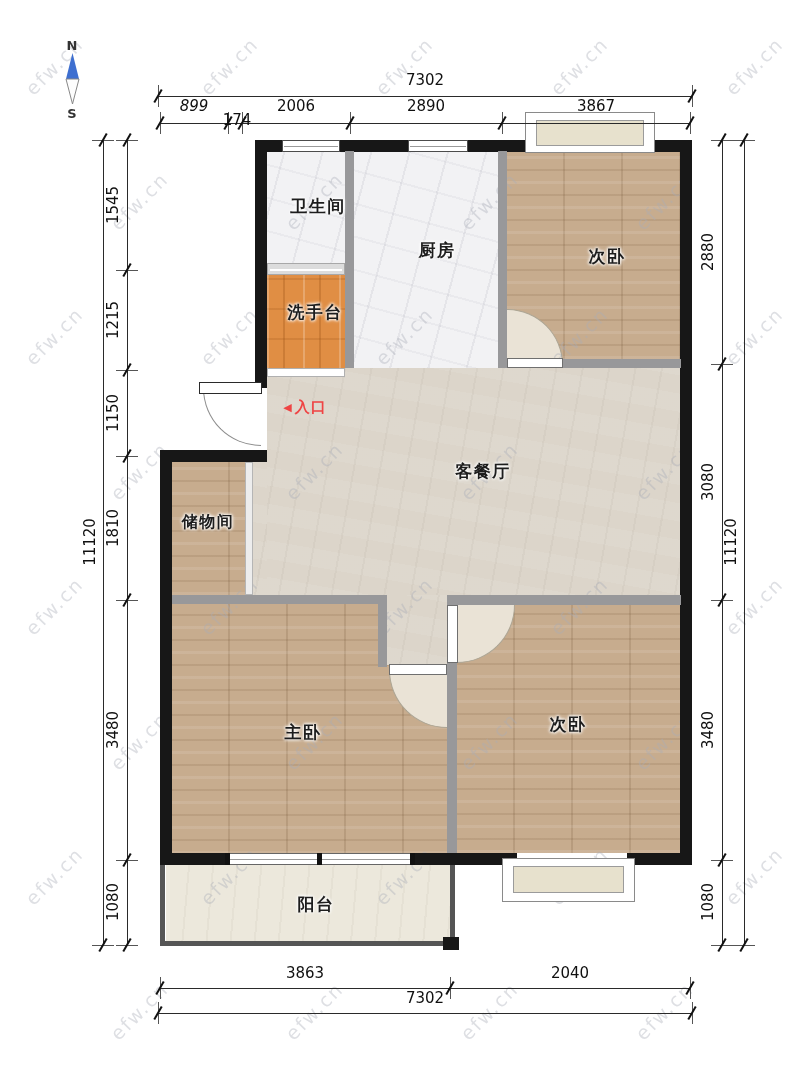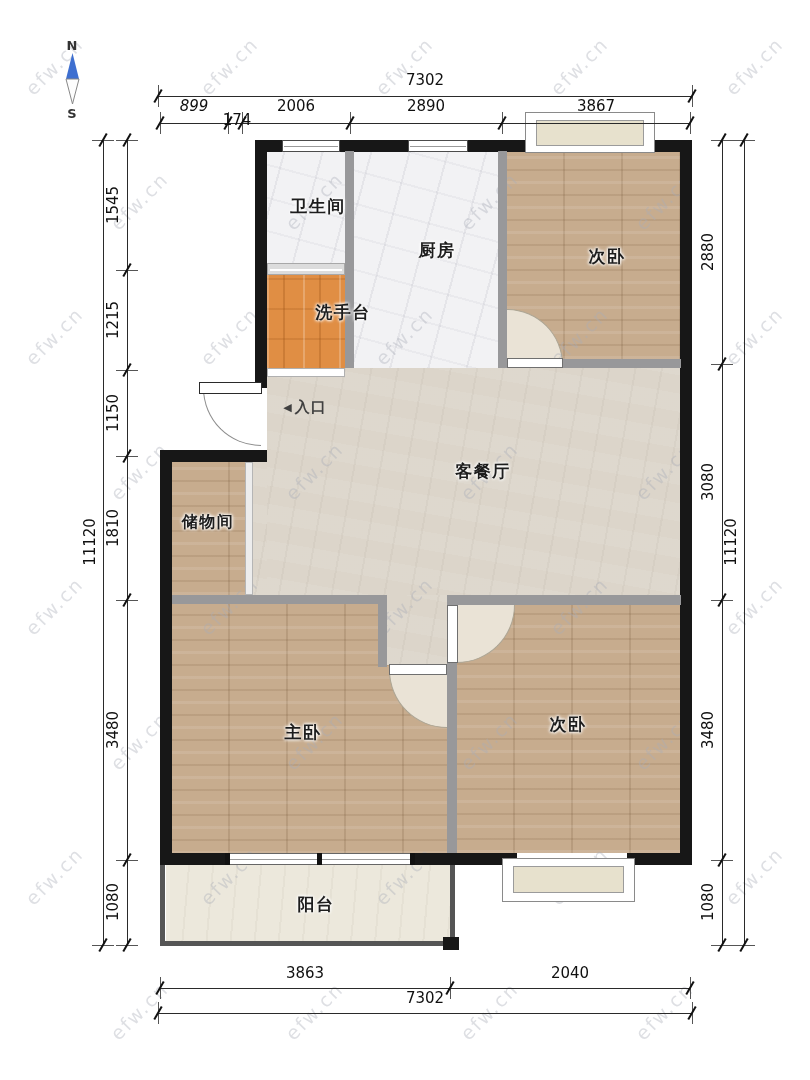--- a/index.html
+++ b/index.html
@@ -36,21 +36,21 @@
   .w-bl{border-left-width:1px;border-bottom-width:1px;border-bottom-left-radius:100% 100%;}
   .arc{position:absolute;z-index:6;box-sizing:border-box;border:0 solid #8d8d8d;background:transparent;}
   .bay-out{position:absolute;background:#fff;border:1.5px solid #8a8a8a;box-sizing:border-box;z-index:5;}
   .bay-in{position:absolute;background:#e7e1cd;border:1px solid #9b9b9b;box-sizing:border-box;z-index:5;}
   .bwall{position:absolute;background:#555;z-index:4;}
   .tickblk{position:absolute;background:#111;z-index:6;}
   
   .lbl{position:absolute;transform:translate(-50%,-50%);font-size:17px;font-weight:600;color:#1d1d1d;
        letter-spacing:1.5px;white-space:nowrap;z-index:9;
        text-shadow:0 0 3px #fff,0 0 3px #fff,0 0 4px #fff;}
-  .entry{position:absolute;transform:translate(-50%,-50%);font-size:15px;font-weight:700;color:#404040;
+  .entry{position:absolute;transform:translate(-50%,-50%);font-size:15px;font-weight:700;color:#ef4444;
        white-space:nowrap;z-index:9;letter-spacing:1px;}
   .entry .arr{font-size:11px;vertical-align:1px;margin-right:2px;}
   .dim{position:absolute;transform:translate(-50%,-50%);font-size:15px;color:#101010;white-space:nowrap;z-index:9;}
   .dimv{position:absolute;transform:translate(-50%,-50%) rotate(-90deg);font-size:15px;color:#101010;white-space:nowrap;z-index:9;}
   .ns{position:absolute;transform:translate(-50%,-50%);font-size:13px;font-weight:700;color:#333;z-index:9;}
   
   .dline{position:absolute;background:#2a2a2a;z-index:8;}
   .dext{position:absolute;background:#555;z-index:8;}
   .dtick{position:absolute;width:15px;height:2px;background:#111;z-index:8;
          transform:translate(-50%,-50%) rotate(-60deg);}
@@ -128,21 +128,21 @@
   <div class="tickblk" style="left:410px;top:853px;width:5px;height:12px;"></div>
 
   <div class="leaf" style="left:199px;top:382px;width:63px;height:12px;border-color:#2a2a2a;"></div>
   <div class="leaf" style="left:507px;top:358px;width:56px;height:10px;"></div>
   <div class="leaf" style="left:447px;top:605px;width:11px;height:58px;"></div>
   <div class="leaf" style="left:389px;top:664px;width:58px;height:11px;"></div>
 
   <div class="lbl" style="left:318px;top:206px;">卫生间</div>
   <div class="lbl" style="left:437px;top:250px;">厨房</div>
   <div class="lbl" style="left:607px;top:256px;">次卧</div>
-  <div class="lbl" style="left:315px;top:312px;margin-left:28px;">洗手台</div>
+  <div class="lbl" style="left:315px;top:312px;">洗手台</div>
   <div class="lbl" style="left:483px;top:471px;text-align:center;">客餐厅</div>
   <div class="lbl" style="left:208px;top:522px;font-size:16px;">储物间</div>
   <div class="lbl" style="left:303px;top:732px;">主卧</div>
   <div class="lbl" style="left:568px;top:724px;">次卧</div>
   <div class="lbl" style="left:316px;top:904px;">阳台</div>
 
   <div class="entry" style="left:305px;top:407px;">
     <span class="arr">◀</span><span>入口</span>
   </div>
 

